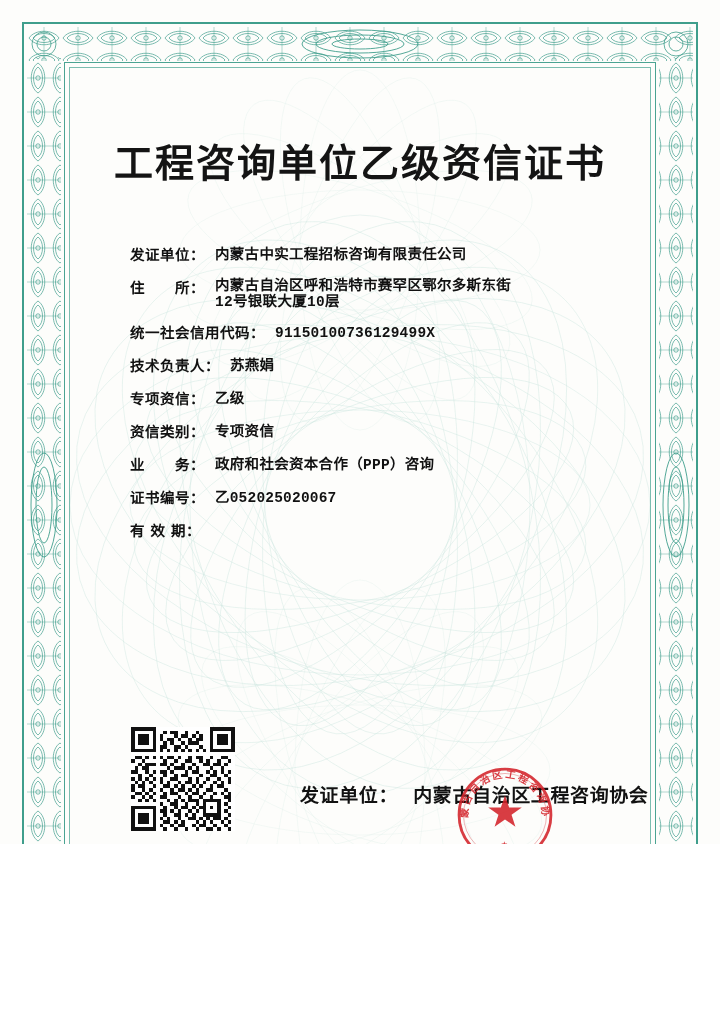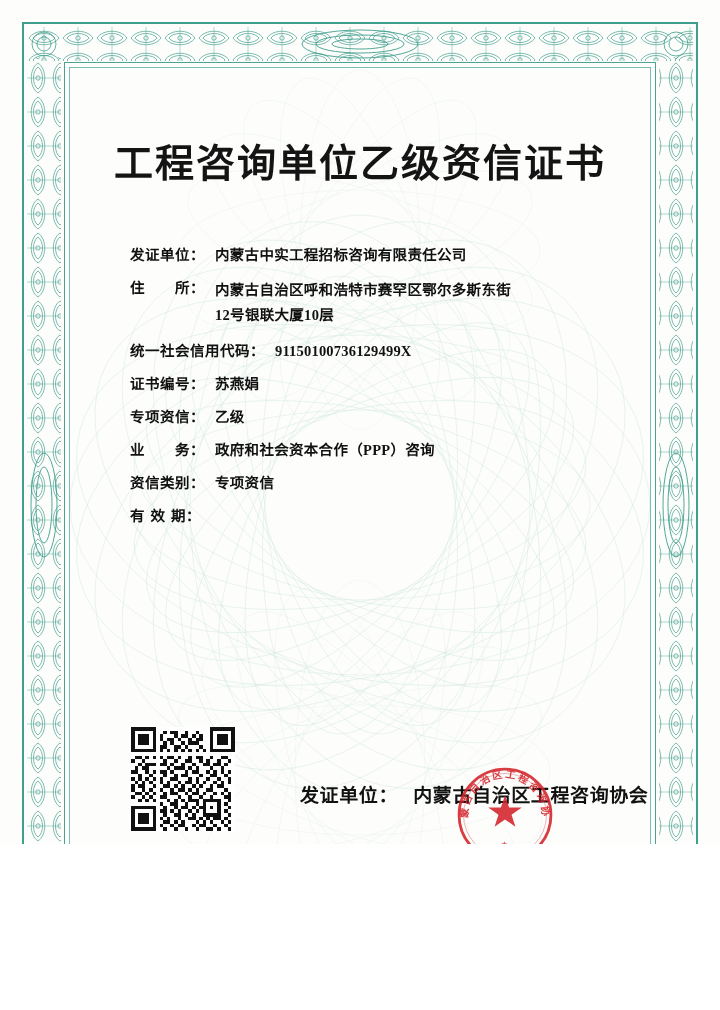--- a/index.html
+++ b/index.html
@@ -90,28 +90,28 @@
     flex: 0 0 auto;
     font-weight: bold;
     white-space: pre;
     font-family: "DejaVu Sans", "Liberation Sans", sans-serif;
     font-size: 14.5px;
     letter-spacing: 0.5px;
   }
   .field-value {
     margin-left: 10px;
     font-weight: bold;
-    font-family: Liberation Serif, serif;
+    font-family: Liberation Mono, monospace;
     font-size: 14.5px;
     letter-spacing: 0.3px;
     word-break: break-all;
   }
   .field-value.addr {
     max-width: 300px;
-    line-height: 25px;
+    line-height: 16px;
   }
   .field-value.num {
     letter-spacing: 0.2px;
   }
 
   
   .qr {
     position: absolute;
     left: 131px; top: 727px;
     width: 104px; height: 104px;
@@ -299,39 +299,43 @@
       <span class="field-value addr">内蒙古自治区呼和浩特市赛罕区鄂尔多斯东街12号银联大厦10层</span>
     </div>
 
     <div class="field-row">
       <span class="field-label">统一社会信用代码：</span>
       <span class="field-value num">91150100736129499X</span>
     </div>
 
 
     <div class="field-row">
-      <span class="field-label">证书编号：</span>
+      <span class="field-label">技术负责人：</span>
       <span class="field-value">苏燕娟</span>
     </div>
 
     <div class="field-row">
       <span class="field-label">专项资信：</span>
       <span class="field-value">乙级</span>
     </div>
 
     <div class="field-row">
+      <span class="field-label">资信类别：</span>
+      <span class="field-value">专项资信</span>
+    </div>
+
+    <div class="field-row">
       <span class="field-label">业　　务：</span>
       <span class="field-value">政府和社会资本合作（PPP）咨询</span>
     </div>
 
     <div class="field-row">
-      <span class="field-label">资信类别：</span>
-      <span class="field-value">专项资信</span>
-    </div>
-
+      <span class="field-label">证书编号：</span>
+      <span class="field-value num">乙052025020067</span>
+    </div>
 
     <div class="field-row">
       <span class="field-label">有 效 期：</span>
     </div>
 
   </div>
 
   <svg class="qr" viewBox="0 0 29 29" xmlns="http://www.w3.org/2000/svg" shape-rendering="crispEdges">
     <rect width="29" height="29" fill="#ffffff"></rect>
     <g fill="#111111">

